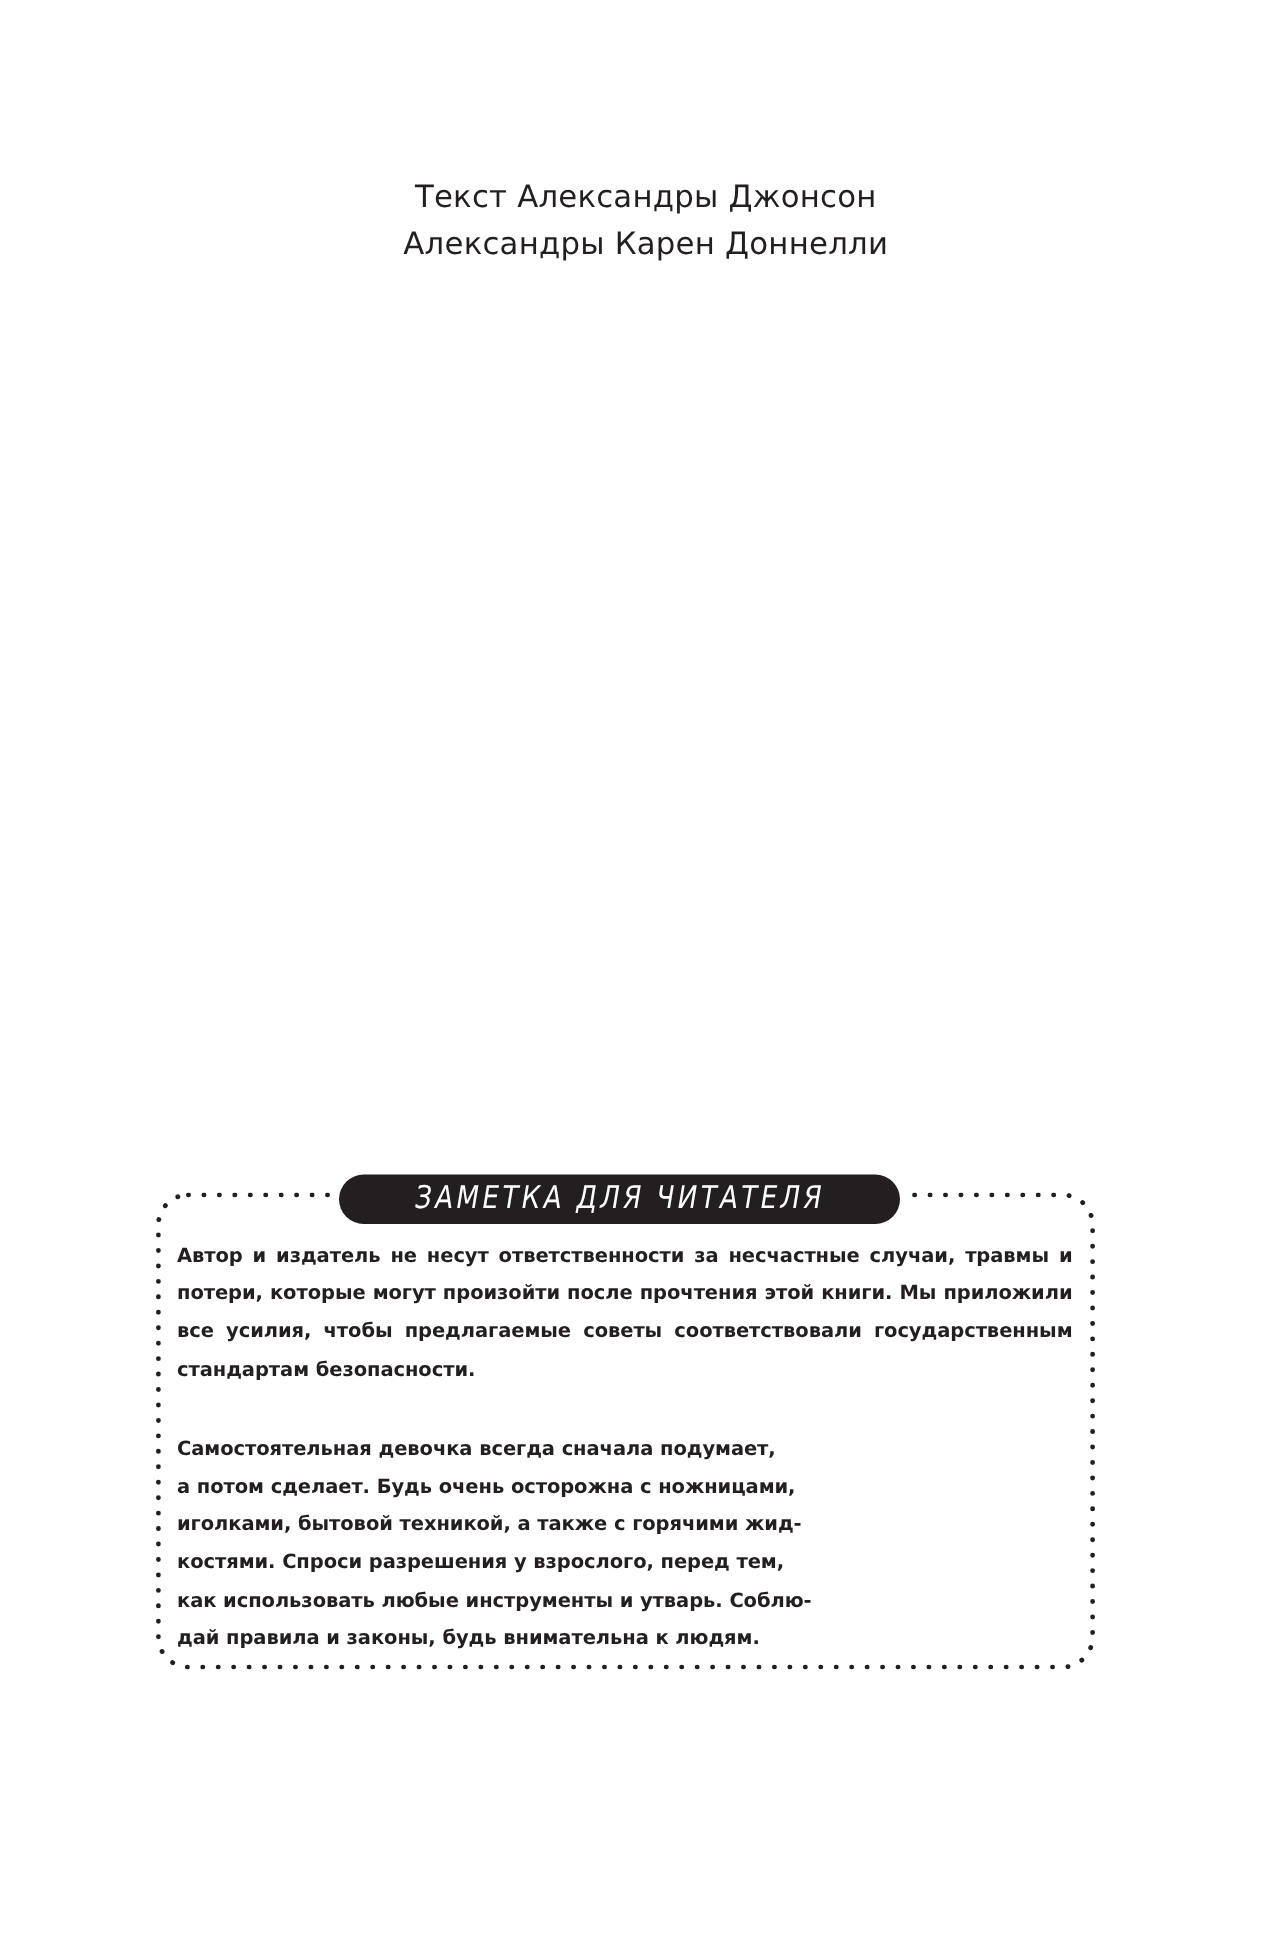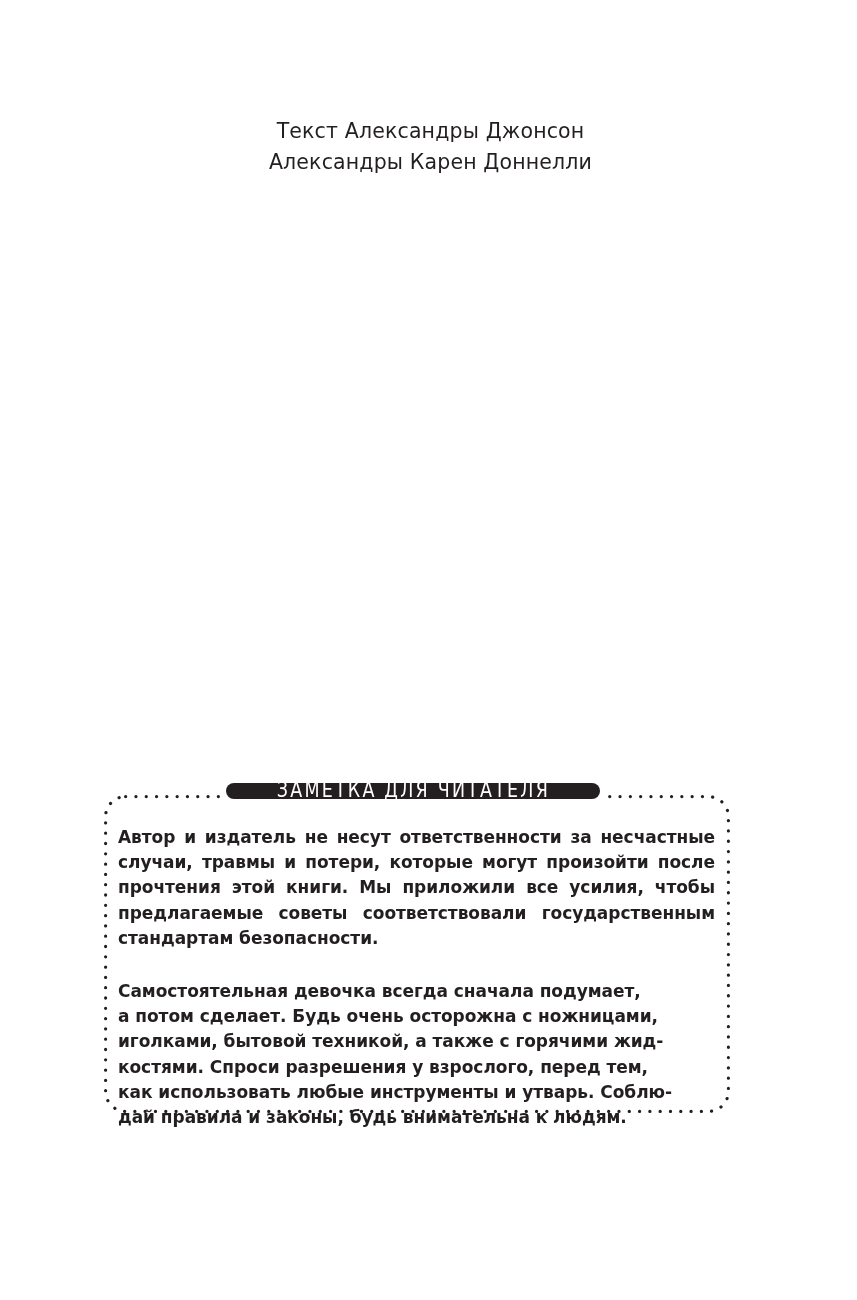--- a/index.html
+++ b/index.html
@@ -87,26 +87,27 @@
     height: 16px;
     background: #ffffff;
   }
 
   
   .title-pill {
     position: absolute;
     left: 122px;
     top: -12px;
     width: 374px;
-    height: 16px;
+    height: 33px;
     background: #231f20;
     border-radius: 17px;
     display: flex;
-    align-items: flex-end;
+    align-items: center;
     justify-content: center;
+    font-style: italic;
   }
   .title-text {
     font-family: "DejaVu Sans", "Liberation Sans", sans-serif;
     font-size: 19px;
     font-weight: 400;
     color: #ffffff;
     letter-spacing: 2.4px;
     text-transform: uppercase;
     white-space: nowrap;
     transform: scaleX(0.92) scaleY(1.1);
@@ -118,21 +119,21 @@
   
   .note-body {
     position: absolute;
     left: 14px;
     top: 30px;
     width: 598px;
   }
   .note-para {
     margin: 0;
     font-family: "DejaVu Sans", "Liberation Sans", sans-serif;
-    font-size: 17px;
+    font-size: 13px;
     font-weight: 700;
     color: #231f20;
     line-height: 25.2px;
     letter-spacing: -0.05px;
   }
   .note-para.justified {
     text-align: justify;
     text-align-last: left;
     width: 597px;
   }

